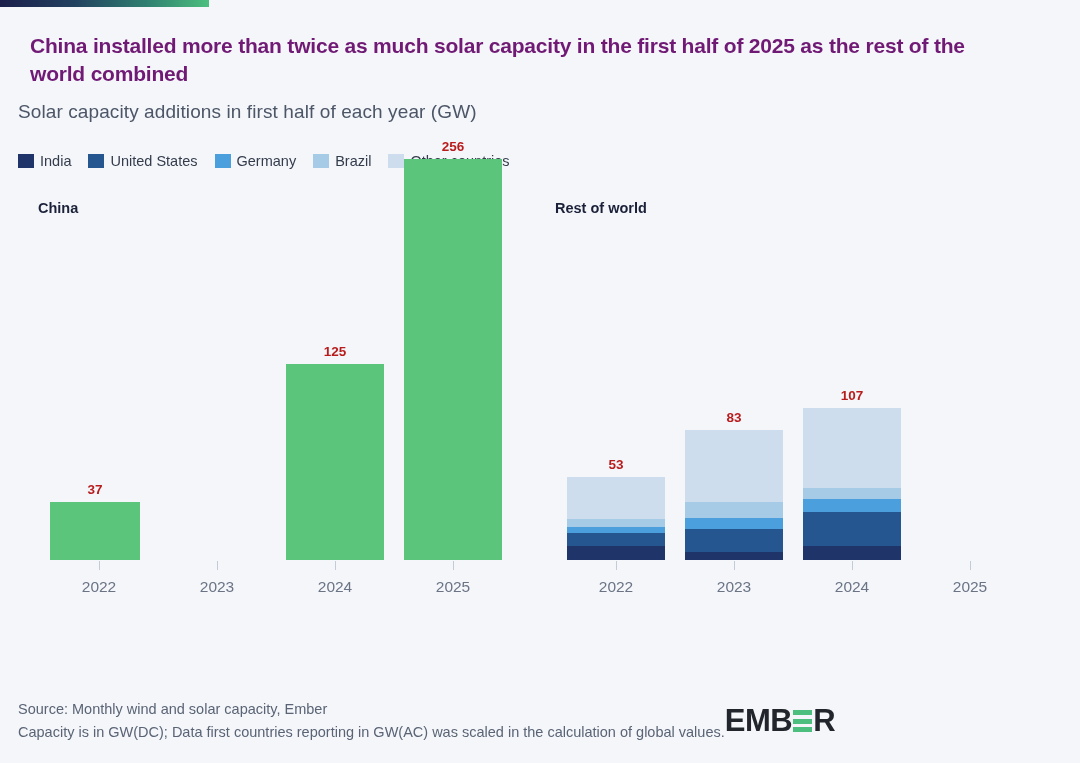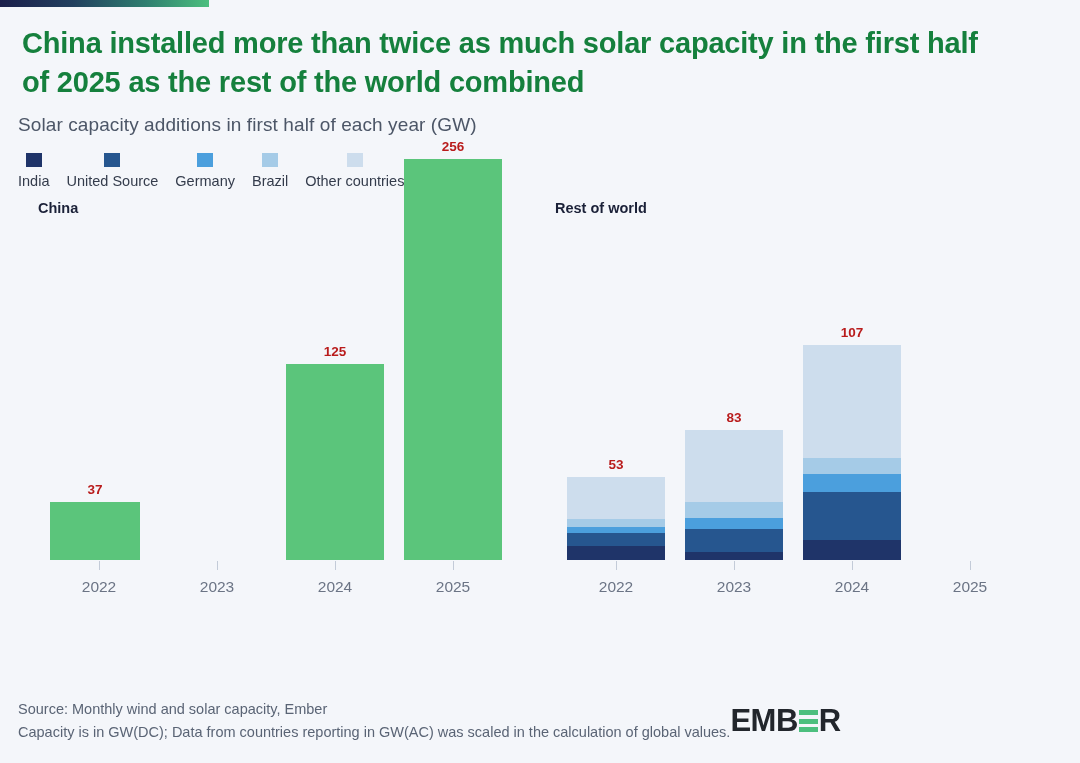--- a/index.html
+++ b/index.html
@@ -12,33 +12,33 @@
     overflow: hidden;
     position: relative;
   }
   #topbar {
     position: absolute; left: 0; top: 0;
     width: 209px; height: 7px;
     background: linear-gradient(90deg, #1b1f4b 0%, #22405f 35%, #2f7f70 70%, #4cbf7e 100%);
   }
   #header { position: absolute; left: 18px; top: 20px; width: 1010px; }
   #title {
-    font-size: 29px; font-weight: bold; color: #15803d;
-    line-height: 1.33; letter-spacing: -0.2px; margin: 4px;
+    font-size: 21px; font-weight: bold; color: #701a75;
+    line-height: 1.33; letter-spacing: -0.2px; margin: 12px;
     max-width: 990px;
   }
   #subtitle {
     font-size: 19px; color: #4c5667; margin: 13px 0 0 0;
     font-weight: normal; letter-spacing: 0.1px;
   }
   #legend {
     position: absolute; left: 18px; top: 153px;
     display: flex; align-items: center; gap: 17px;
   }
-  .legend-item { display: flex; align-items: center; gap: 6px; flex-direction: column; }
+  .legend-item { display: flex; align-items: center; gap: 6px; }
   .legend-swatch { width: 16px; height: 14px; display: block; }
   .legend-label { font-size: 14.5px; color: #343c4c; white-space: nowrap; }
   #plot { position: absolute; left: 0; top: 190px; width: 1080px; height: 480px; }
   .panel-label {
     position: absolute; font-size: 14.5px; font-weight: bold; color: #1b2138;
   }
   #panel-label-china { left: 38px; top: 10px; }
   #panel-label-row { left: 555px; top: 10px; }
   .bar {
     position: absolute; bottom: 110px;
@@ -83,21 +83,21 @@
   <p id="subtitle">Solar capacity additions in first half of each year (GW)</p>
 </div>
 
 <div id="legend">
     <div class="legend-item">
       <span class="legend-swatch" style="background: rgb(31, 52, 105);"></span>
       <span class="legend-label">India</span>
     </div>
     <div class="legend-item">
       <span class="legend-swatch" style="background: rgb(38, 86, 143);"></span>
-      <span class="legend-label">United Source</span>
+      <span class="legend-label">United States</span>
     </div>
     <div class="legend-item">
       <span class="legend-swatch" style="background: rgb(75, 159, 221);"></span>
       <span class="legend-label">Germany</span>
     </div>
     <div class="legend-item">
       <span class="legend-swatch" style="background: rgb(165, 203, 231);"></span>
       <span class="legend-label">Brazil</span>
     </div>
     <div class="legend-item">
@@ -142,38 +142,38 @@
     <div class="bar" style="left: 685px; width: 98px; height: 130.012px;">
       <div class="bar-value">83</div>
       <span class="seg" style="background: rgb(205, 221, 237); height: 55.4217%;"></span>
       <span class="seg" style="background: rgb(165, 203, 231); height: 12.0482%;"></span>
       <span class="seg" style="background: rgb(75, 159, 221); height: 8.43373%;"></span>
       <span class="seg" style="background: rgb(38, 86, 143); height: 18.0723%;"></span>
       <span class="seg" style="background: rgb(31, 52, 105); height: 6.0241%;"></span>
     </div>
     <div class="tick" style="left: 734px;"></div>
     <div class="xlabel" style="left: 734px;">2023</div>
-    <div class="bar" style="left: 803px; width: 98px; height: 215px;">
+    <div class="bar" style="left: 803px; width: 98px; height: 152px;">
       <div class="bar-value">107</div>
       <span class="seg" style="background: rgb(205, 221, 237); height: 52.3364%;"></span>
       <span class="seg" style="background: rgb(165, 203, 231); height: 7.47664%;"></span>
       <span class="seg" style="background: rgb(75, 159, 221); height: 8.41121%;"></span>
       <span class="seg" style="background: rgb(38, 86, 143); height: 22.4299%;"></span>
       <span class="seg" style="background: rgb(31, 52, 105); height: 9.34579%;"></span>
     </div>
     <div class="tick" style="left: 852px;"></div>
     <div class="xlabel" style="left: 852px;">2024</div>
     <div class="tick" style="left: 970px;"></div>
     <div class="xlabel" style="left: 970px;">2025</div>
   </div>
 
 <div id="footer">
   <div id="source-lines">
     <div>Source: Monthly wind and solar capacity, Ember</div>
-    <div>Capacity is in GW(DC); Data from countries reporting in GW(AC) was scaled in the calculation of global values.</div>
+    <div>Capacity is in GW(DC); Data first countries reporting in GW(AC) was scaled in the calculation of global values.</div>
   </div>
   <div id="ember-logo">
     <span>EMB</span>
     <span class="logo-e-bars">
         <i></i>
         <i></i>
         <i></i>
       </span>
     <span>R</span>
   </div>

